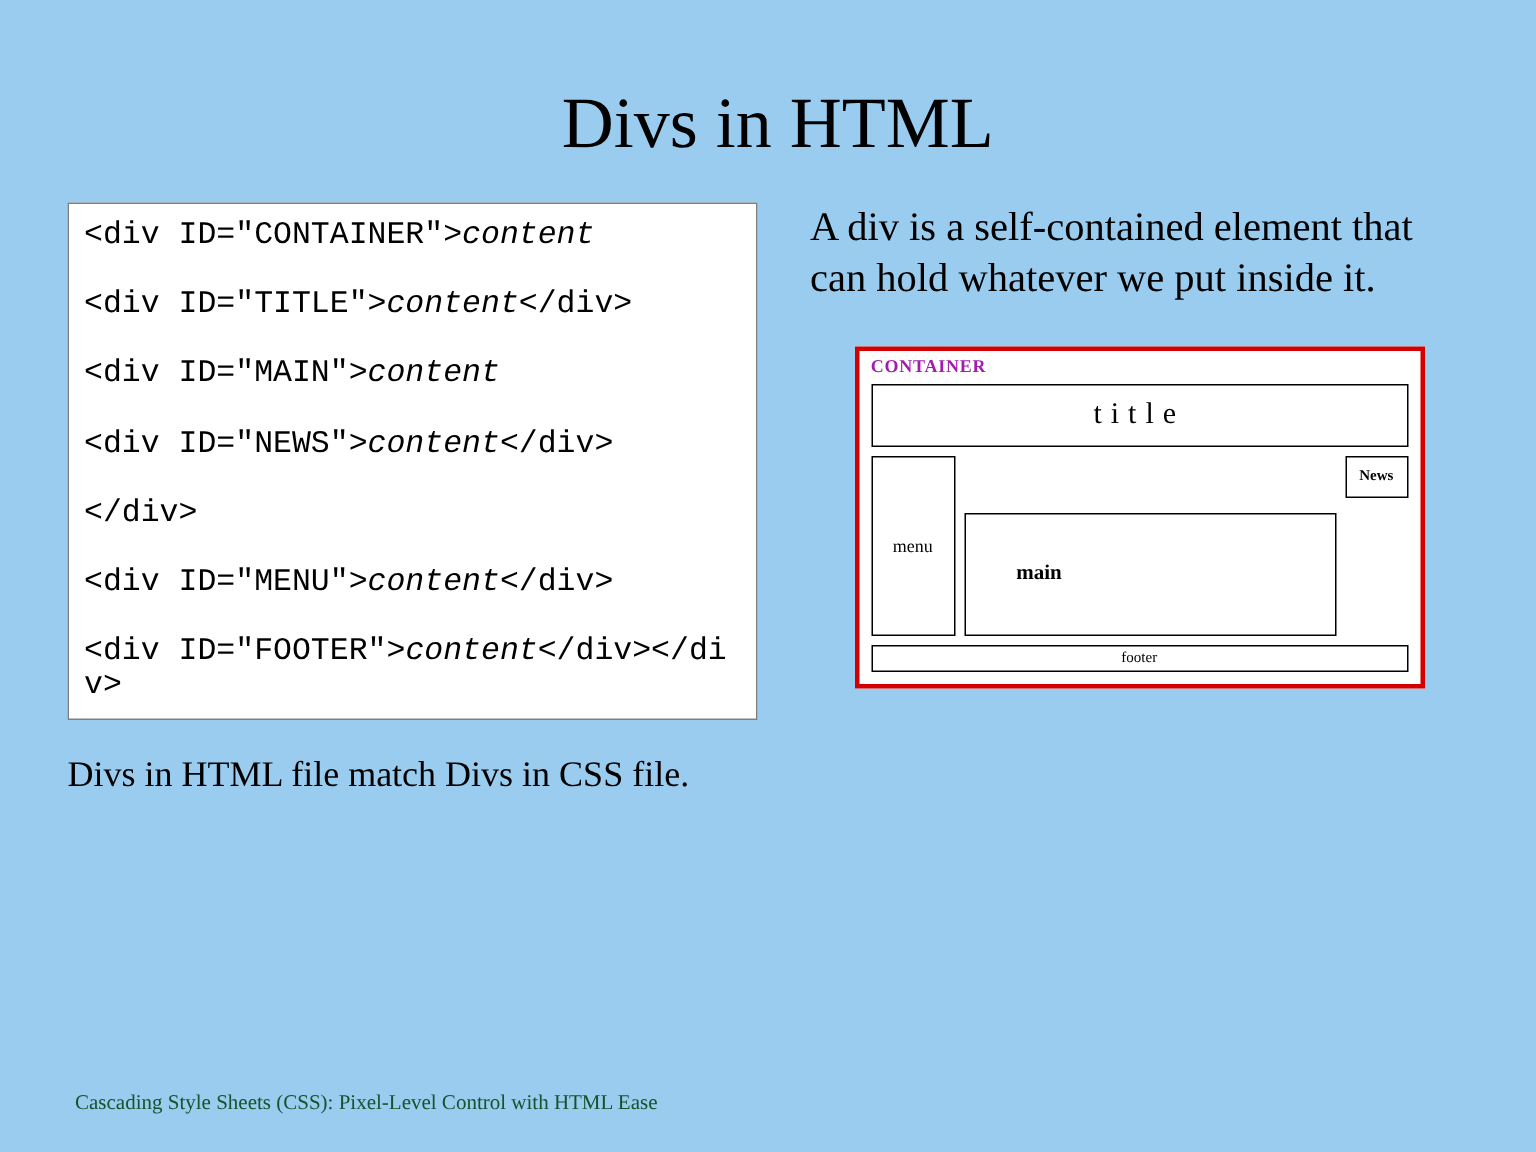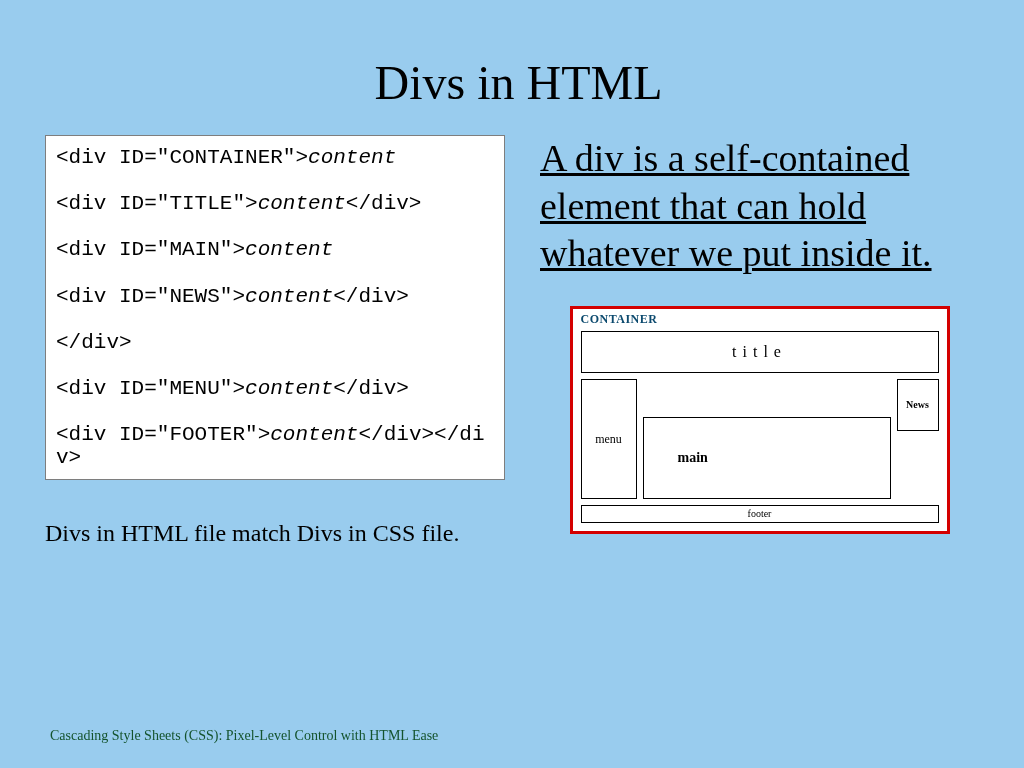--- a/index.html
+++ b/index.html
@@ -37,59 +37,58 @@
     font-size: 21px;
     line-height: 1.1;
     color: #000;
     white-space: pre-wrap;
     word-break: break-all;
   }
   .code-box .italic { font-style: italic; }
 
   .caption {
     font-size: 24px;
-    margin-top: 40px;
+    margin-top: 24px;
   }
 
   .body-text {
-    font-size: 38px;
+    font-size: 27px;
     line-height: 1.25;
     padding-right: 10px;
-    text-decoration: underline;
   }
 
   .diagram-wrap {
     margin-top: 28px;
     display: flex;
     justify-content: center;
   }
   .diagram {
     width: 380px;
     background: #fff;
     border: 3px solid #d40000;
     padding: 3px 8px 8px 8px;
     font-family: "Times New Roman", Times, serif;
   }
   .diagram .lbl-container {
-    color: #0c4a6e;
+    color: #a21caf;
     font-weight: 700;
     font-size: 12px;
     letter-spacing: 0.5px;
     margin-bottom: 4px;
   }
   .d-box {
     border: 1.5px solid #000;
     background: #fff;
     display: flex;
     align-items: center;
     justify-content: center;
   }
   .d-title {
     height: 42px;
-    font-size: 16px;
+    font-size: 20px;
     letter-spacing: 6px;
     font-weight: 400;
     margin-bottom: 6px;
   }
   .d-mid {
     display: flex;
     gap: 6px;
     align-items: stretch;
     height: 120px;
     margin-bottom: 6px;
@@ -110,21 +109,21 @@
     position: absolute;
     left: 0; right: 0; top: 22px; bottom: 0;
     font-size: 14px;
     font-weight: 700;
     justify-content: flex-start;
     padding-left: 34px;
     margin-top: 16px;
   }
   .d-news {
     width: 42px;
-    height: 52px;
+    height: 28px;
     font-size: 10px;
     font-weight: 700;
     align-self: flex-start;
   }
   .d-footer {
     height: 18px;
     font-size: 10px;
     font-weight: 400;
     text-align: center;
   }

